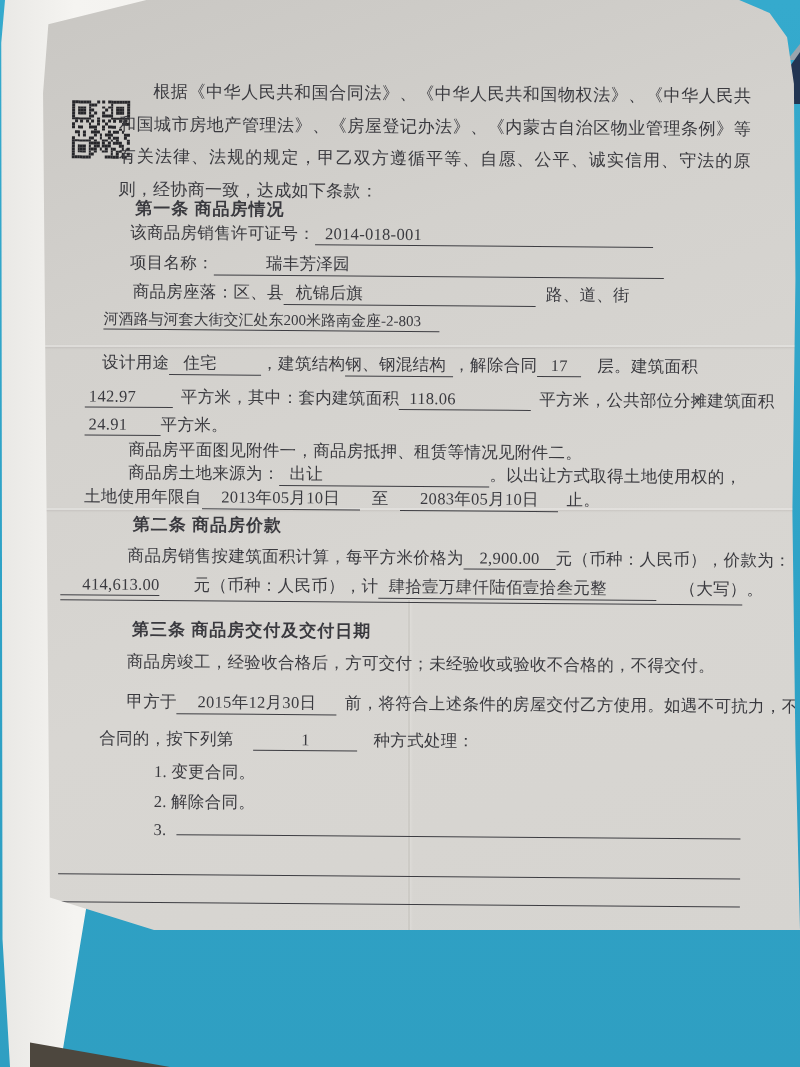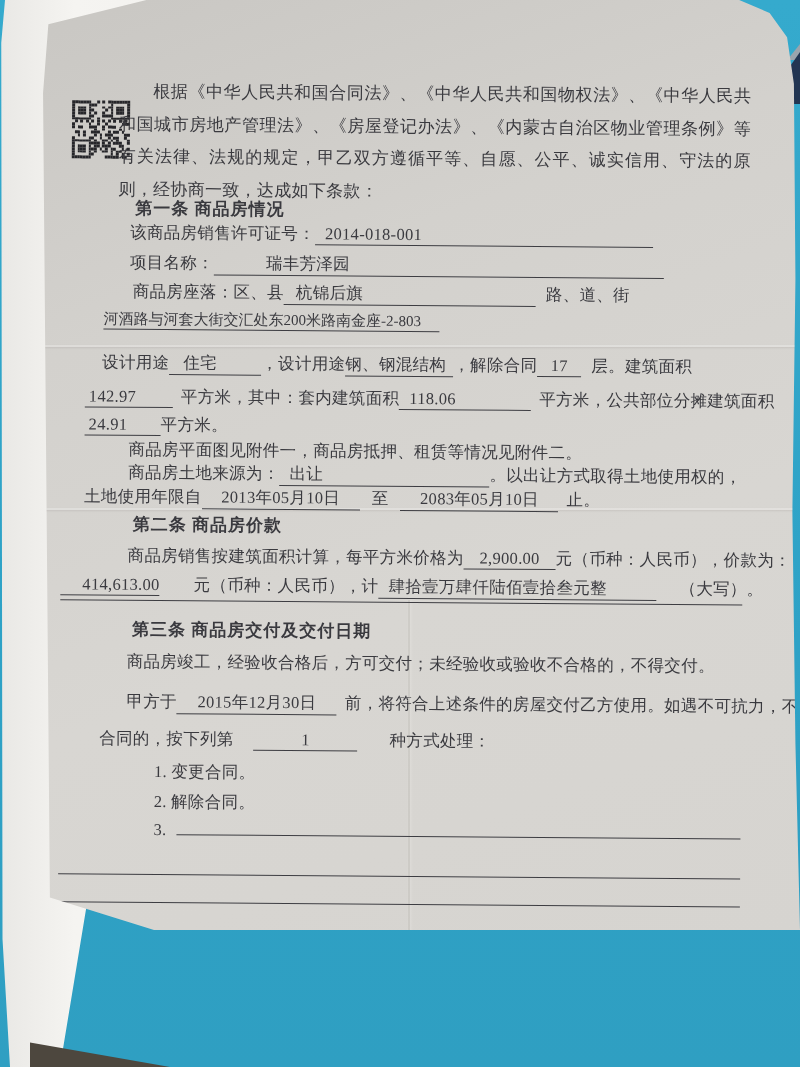--- a/index.html
+++ b/index.html
@@ -529,25 +529,25 @@
         <span style="margin-left:10px">路、道、街</span>
       </div>
 
       <div class="line" style="left:66px;top:310px">
         <span class="u" style="font-size:15px;letter-spacing:0;padding-right:18px">河酒路与河套大街交汇处东200米路南金座-2-803</span>
       </div>
 
       <div class="line" style="left:65px;top:352px">
         <span>设计用途</span>
         <span class="u" style="width:92px;padding-left:14px">住宅</span>
-        <span>，设计用途</span>
+        <span>，建筑结构</span>
         <span class="u" style="min-width:108px">钢、钢混结构</span>
         <span>，解除合同</span>
         <span class="u c" style="width:44px">17</span>
-        <span style="margin-left:10px">层。建筑面积</span>
+        <span style="margin-left:16px">层。建筑面积</span>
       </div>
 
       <div class="line" style="left:48px;top:386px">
         <span class="u" style="width:88px;padding-left:4px">142.97</span>
         <span style="margin-left:8px">平方米，其中：套内建筑面积</span>
         <span class="u" style="width:132px;padding-left:10px">118.06</span>
         <span style="margin-left:8px">平方米，公共部位分摊建筑面积</span>
       </div>
 
       <div class="line" style="left:48px;top:414px">
@@ -592,21 +592,21 @@
 
       <div class="line" style="left:92px;top:691px">
         <span>甲方于</span>
         <span class="u c" style="width:160px">2015年12月30日</span>
         <span style="margin-left:8px">前，将符合上述条件的房屋交付乙方使用。如遇不可抗力，不能履行</span>
       </div>
 
       <div class="line" style="left:65px;top:728px">
         <span>合同的，按下列第</span>
         <span class="u c" style="width:104px;margin-left:20px">1</span>
-        <span style="margin-left:32px">种方式处理：</span>
+        <span style="margin-left:16px">种方式处理：</span>
       </div>
 
       <div class="line" style="left:120px;top:761px">1. 变更合同。</div>
       <div class="line" style="left:120px;top:791px">2. 解除合同。</div>
 
       <div class="line" style="left:120px;top:820px;width:587px">
         <span>3.</span>
         <span class="u" style="flex:1;margin-left:10px"></span>
       </div>
 

